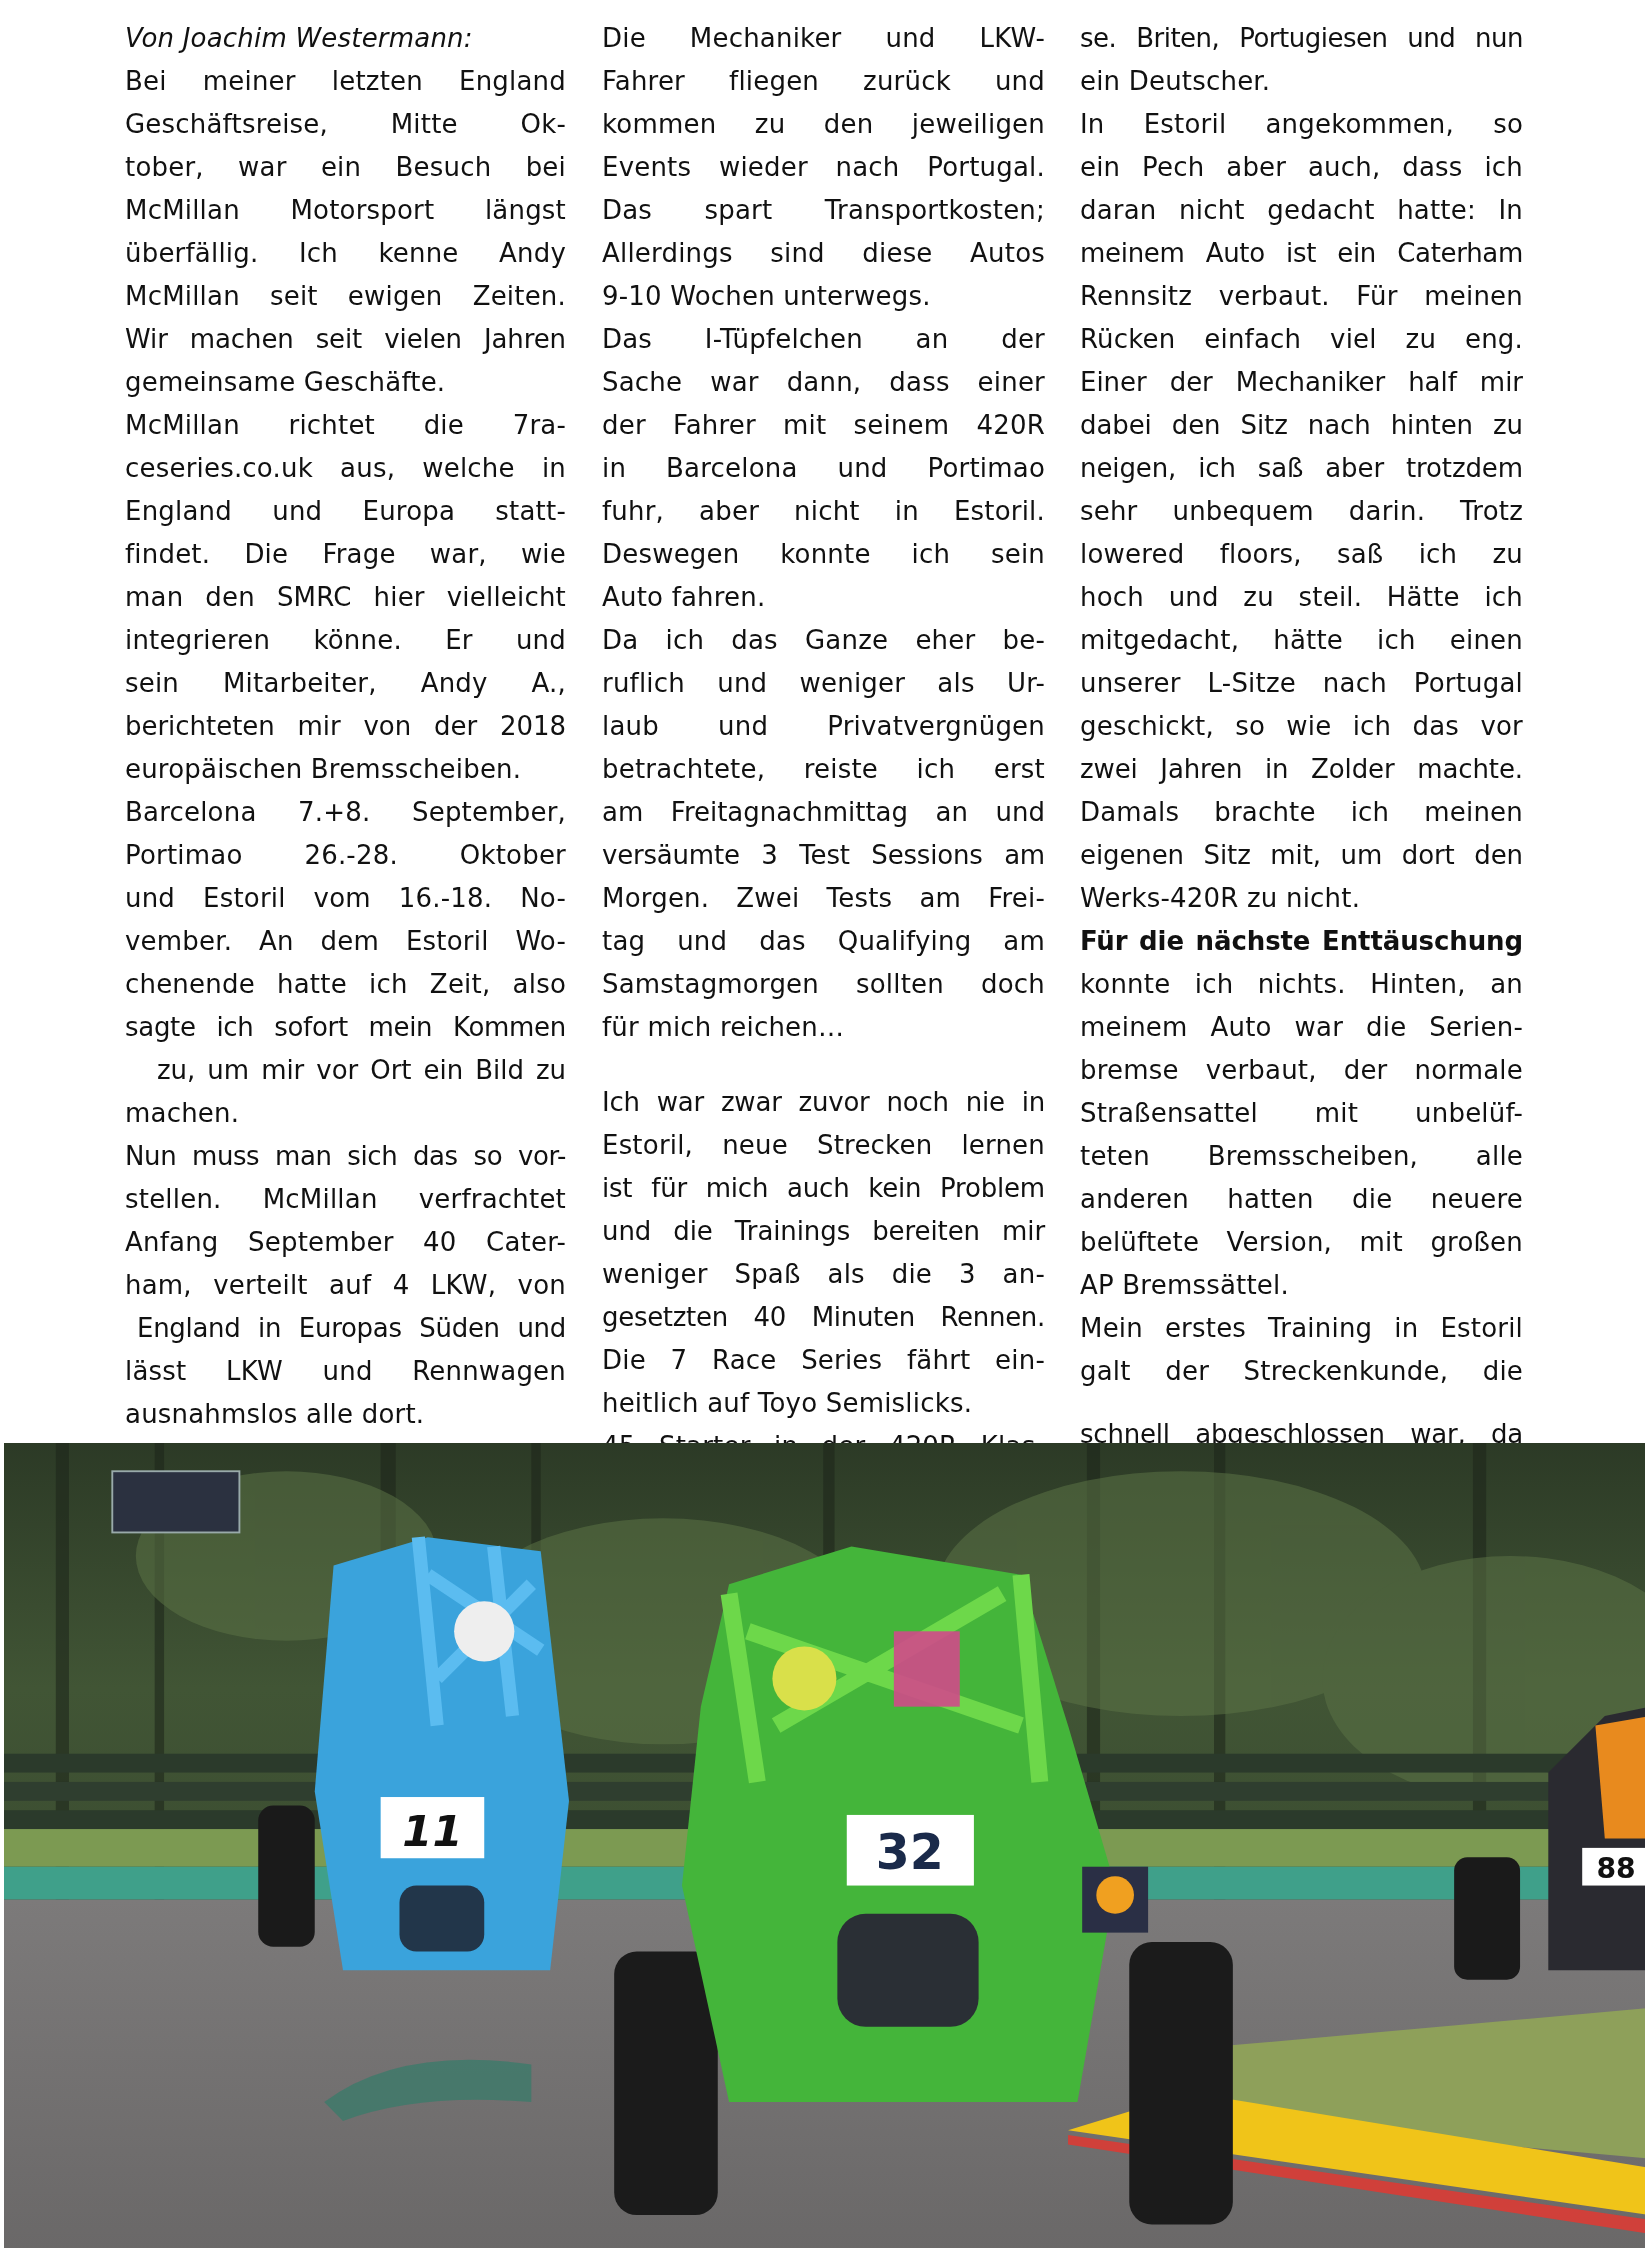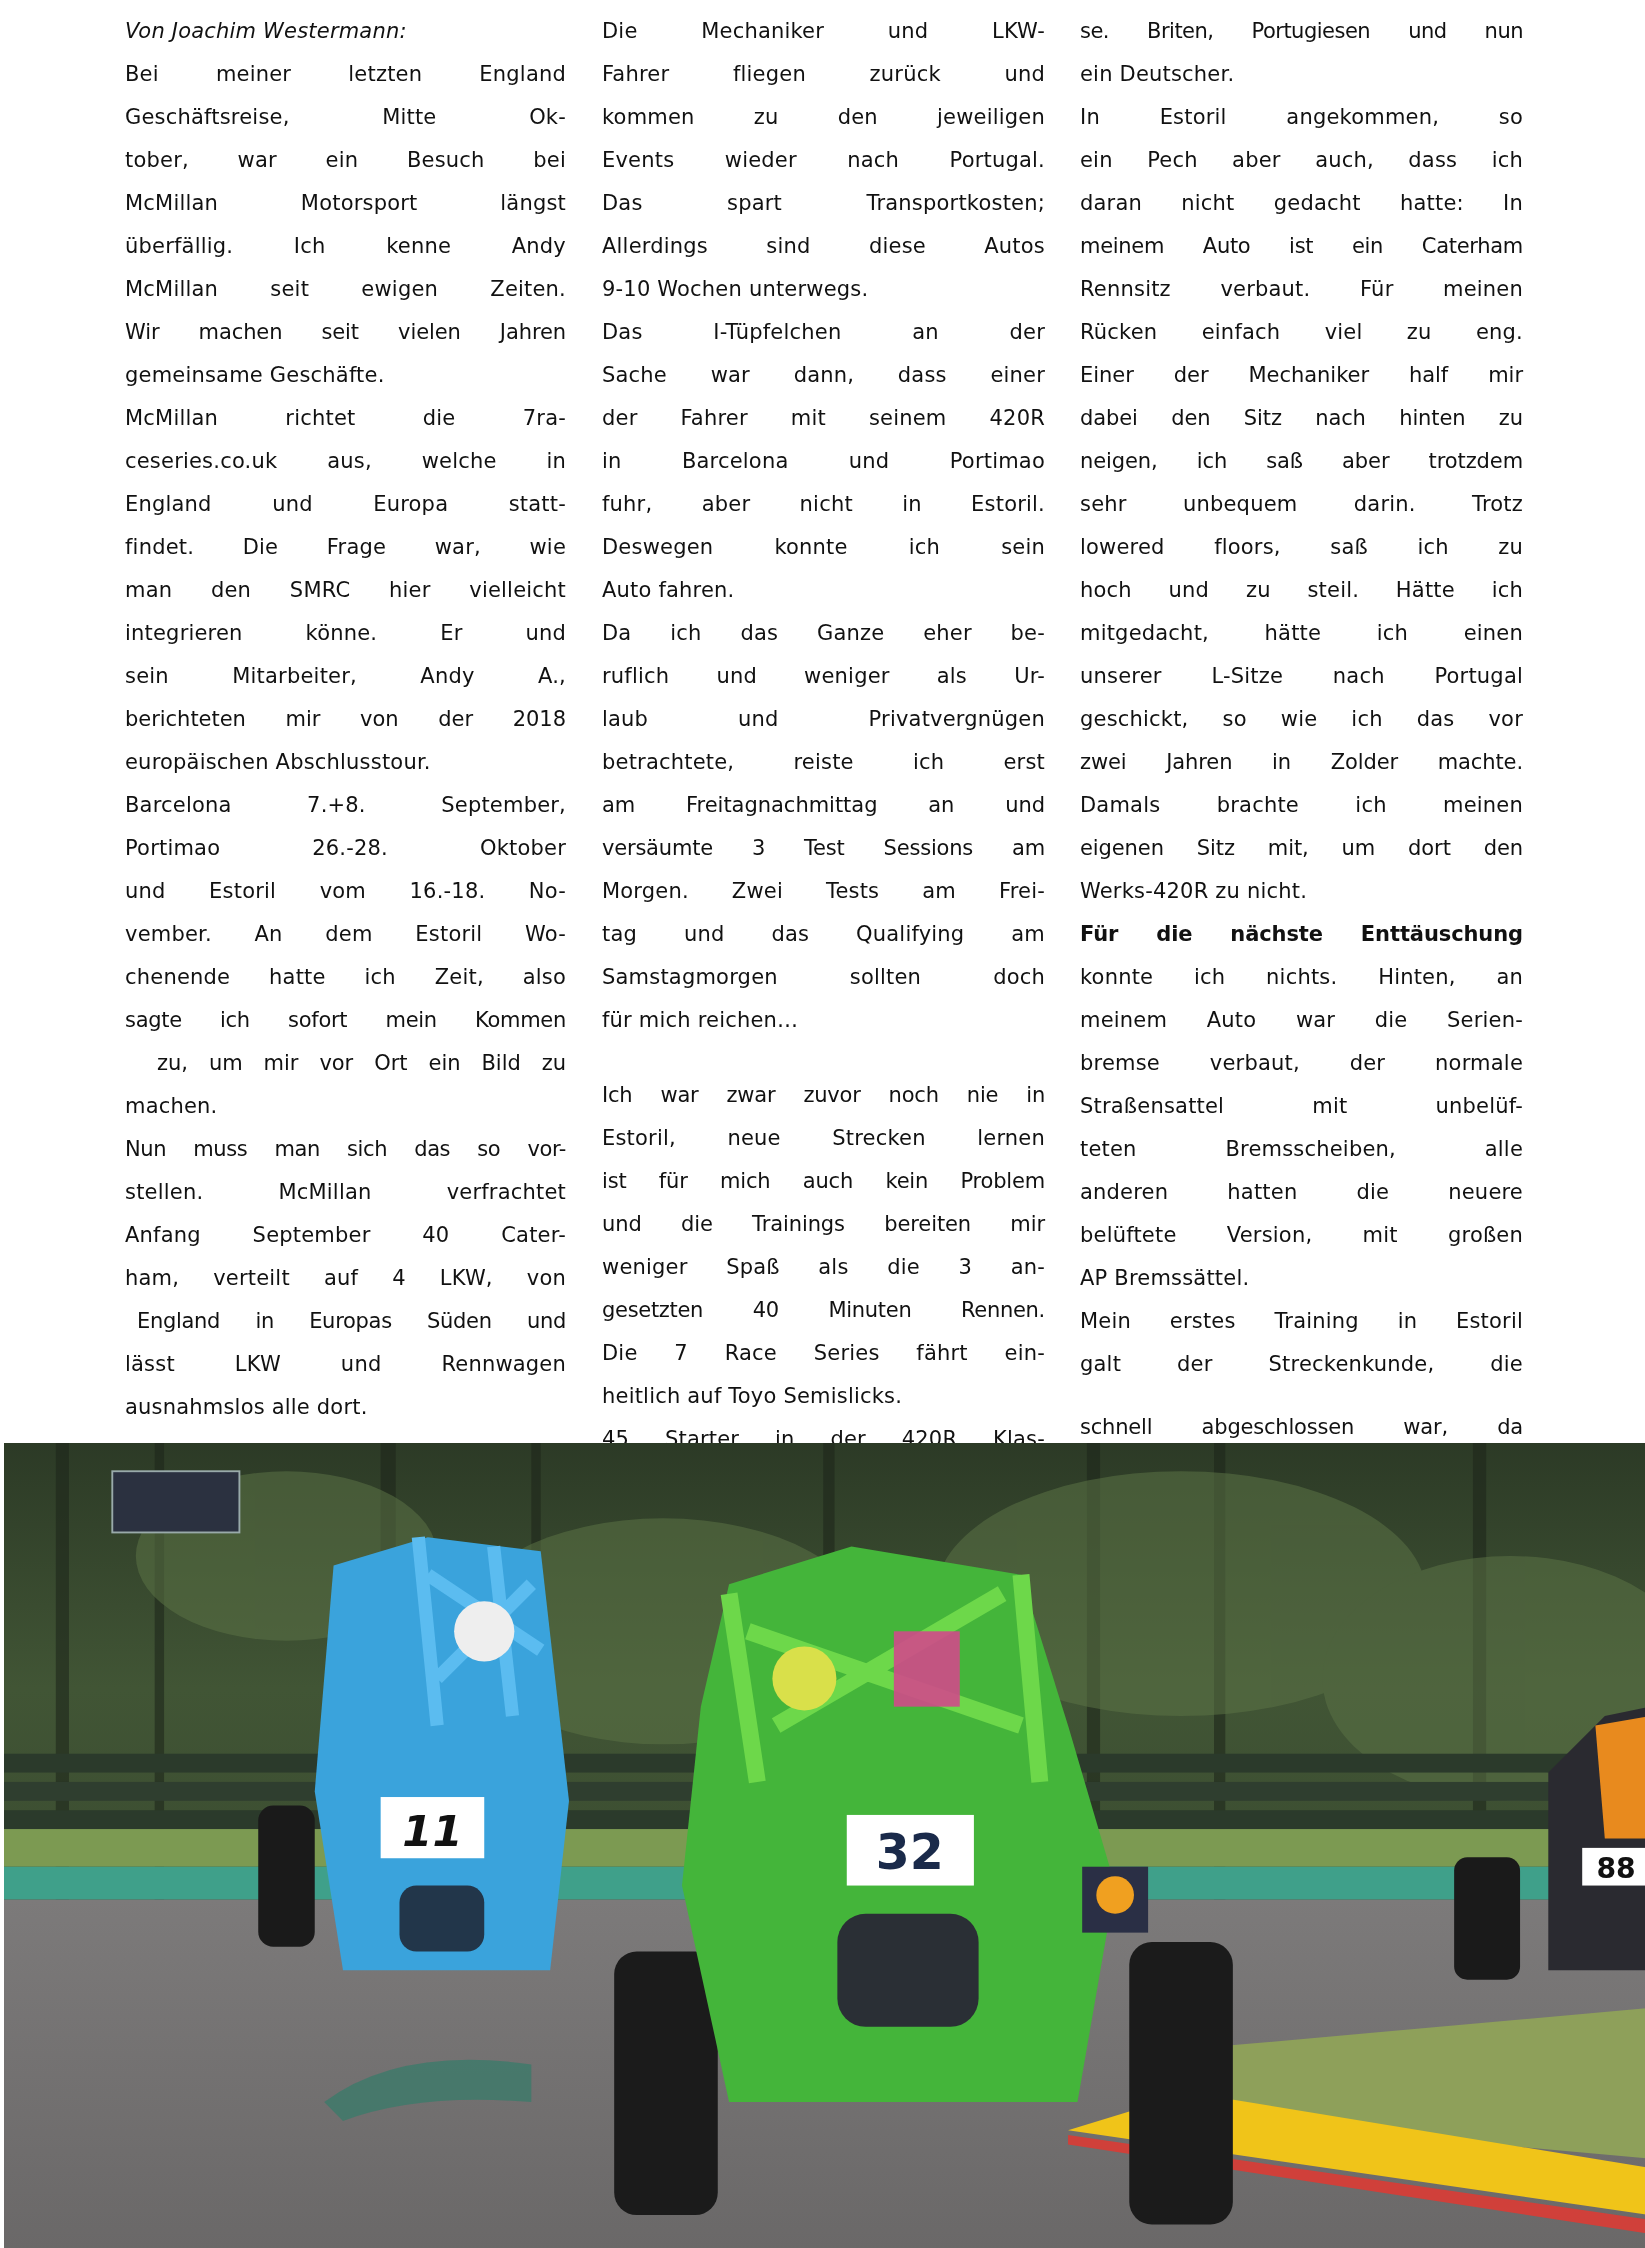--- a/index.html
+++ b/index.html
@@ -1,21 +1,21 @@
 <!DOCTYPE html>
 <html style="font-size:15px"><head>
 <meta charset="utf-8">
 <style>
   html, body { margin: 0; padding: 0; background: #ffffff; }
   body { width: 1646px; height: 2249px; position: relative; overflow: hidden; }
   .page { position: absolute; inset: 0; background: #fff; }
   .col {
-    position: absolute; top: 10px;
+    position: absolute; top: 17px;
     font-family: "DejaVu Sans", sans-serif;
-    font-size: 21px; line-height: 43px; color: #111;
+    font-size: 26px; line-height: 43px; color: #111;
     letter-spacing: 0.2px;
   }
   .col .ln { display: block; white-space: nowrap; text-align: justify; text-align-last: justify; height: 43px; overflow: visible; }
   .col .ln.last { text-align-last: left; }
   .col .ln.italic { font-style: italic; }
   #col1 { left: 125px; width: 441px; }
   #col2 { left: 602px; width: 443px; }
   #col3 { left: 1080px; width: 443px; }
   .photo { position: absolute; left: 4px; top: 1443px; width: 1646px; height: 806px; overflow: hidden; background: #3a4a32; }
   .photo svg { position: absolute; left: 0; top: 0; width: 1646px; height: 806px; }
@@ -35,21 +35,21 @@
       <span class="ln" style="letter-spacing: -0.1px;">Wir machen seit vielen Jahren</span>
       <span class="ln last">gemeinsame Geschäfte.</span>
       <span class="ln">McMillan richtet die 7ra-</span>
       <span class="ln">ceseries.co.uk aus, welche in</span>
       <span class="ln">England und Europa statt-</span>
       <span class="ln">findet. Die Frage war, wie</span>
       <span class="ln">man den SMRC hier vielleicht</span>
       <span class="ln">integrieren könne. Er und</span>
       <span class="ln">sein Mitarbeiter, Andy A.,</span>
       <span class="ln" style="letter-spacing: -0.03px;">berichteten mir von der 2018</span>
-      <span class="ln last">europäischen Abschlusstour.</span>
+      <span class="ln last">europäischen Bremsscheiben.</span>
       <span class="ln">Barcelona 7.+8. September,</span>
       <span class="ln">Portimao 26.-28. Oktober</span>
       <span class="ln">und Estoril vom 16.-18. No-</span>
       <span class="ln">vember. An dem Estoril Wo-</span>
       <span class="ln">chenende hatte ich Zeit, also</span>
       <span class="ln" style="letter-spacing: -0.3px;">sagte ich sofort mein Kommen</span>
       <span class="ln" style="letter-spacing: -0.03px; margin-left: 32px;">zu, um mir vor Ort ein Bild zu</span>
       <span class="ln last">machen.</span>
       <span class="ln" style="letter-spacing: -0.4px;">Nun muss man sich das so vor-</span>
       <span class="ln">stellen. McMillan verfrachtet</span>

